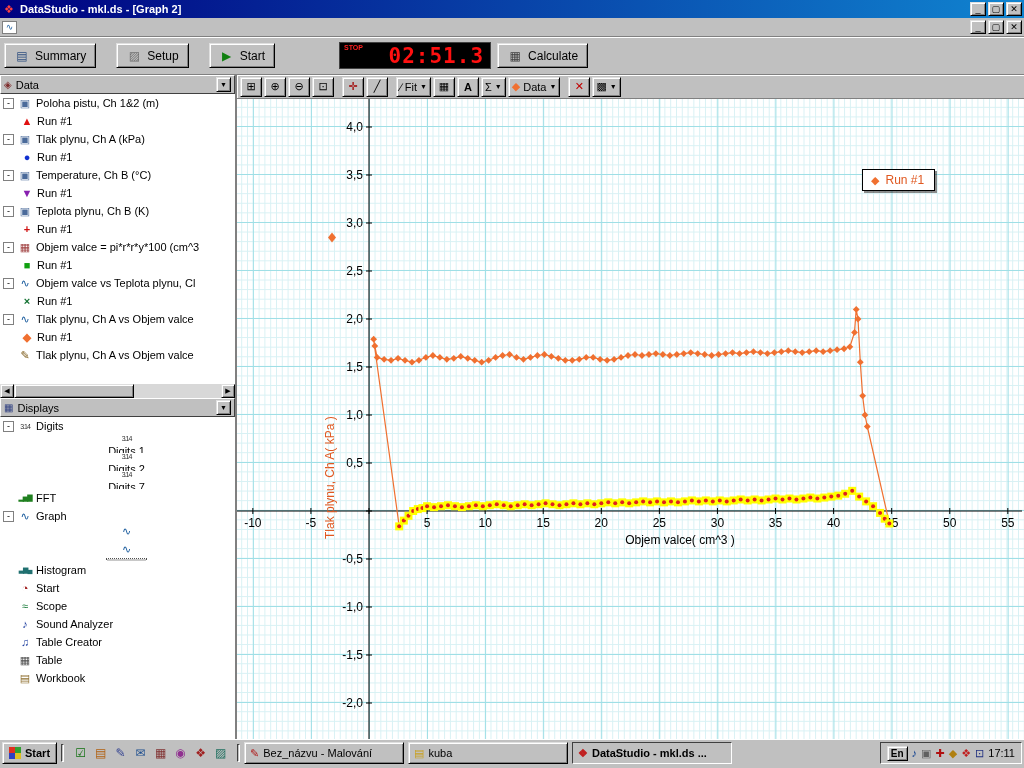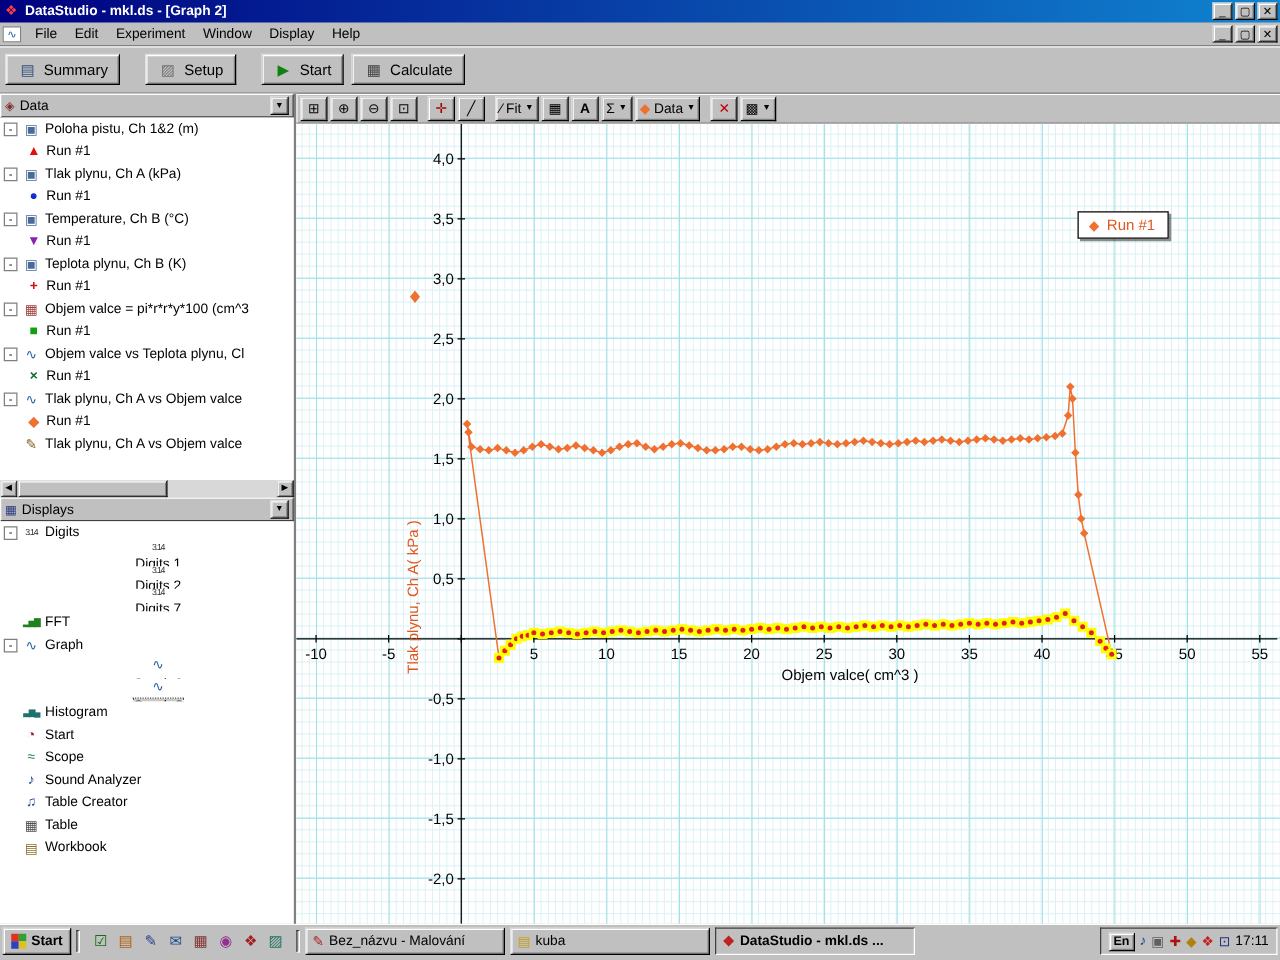--- a/index.html
+++ b/index.html
@@ -100,48 +100,44 @@
   <span class="title-text">DataStudio - mkl.ds - [Graph 2]</span>
   <span class="winbtns">
     <span class="winbtn raised2">_</span>
     <span class="winbtn raised2">▢</span>
     <span class="winbtn raised2">✕</span>
   </span>
 </div>
 
 <div class="menubar">
   <span class="child-icon">∿</span>
-  <span id="menu-items" style="display:flex;">
-      <span class="menu-item">File</span>
-      <span class="menu-item">Edit</span>
-      <span class="menu-item">Experiment</span>
-      <span class="menu-item">Window</span>
-      <span class="menu-item">Display</span>
-      <span class="menu-item">Help</span>
-    </span>
   <span class="spacer"></span>
   <span class="winbtns">
     <span class="winbtn raised2">_</span>
     <span class="winbtn raised2">▢</span>
     <span class="winbtn raised2">✕</span>
   </span>
 </div>
 
 <div class="toolbar">
   <span class="tbtn raised2">
     <span class="ticon" style="color:#305080;">▤</span>
     <span>Summary</span>
   </span>
   <span class="tbtn raised2" style="margin-left:14px;">
     <span class="ticon" style="color:#707070;">▨</span>
     <span>Setup</span>
   </span>
   <span class="tbtn raised2" style="margin-left:14px;">
     <span class="ticon" style="color:#108010;">▶</span>
     <span>Start</span>
+  </span>
+  <span class="timer">
+    <span class="stop">STOP</span>
+    <span class="digits">02:51.3</span>
   </span>
   <span class="tbtn raised2">
     <span class="ticon" style="color:#404040;">▦</span>
     <span>Calculate</span>
   </span>
 </div>
 
 <div class="main">
   <div class="left-col">
     <div class="panel-header">

